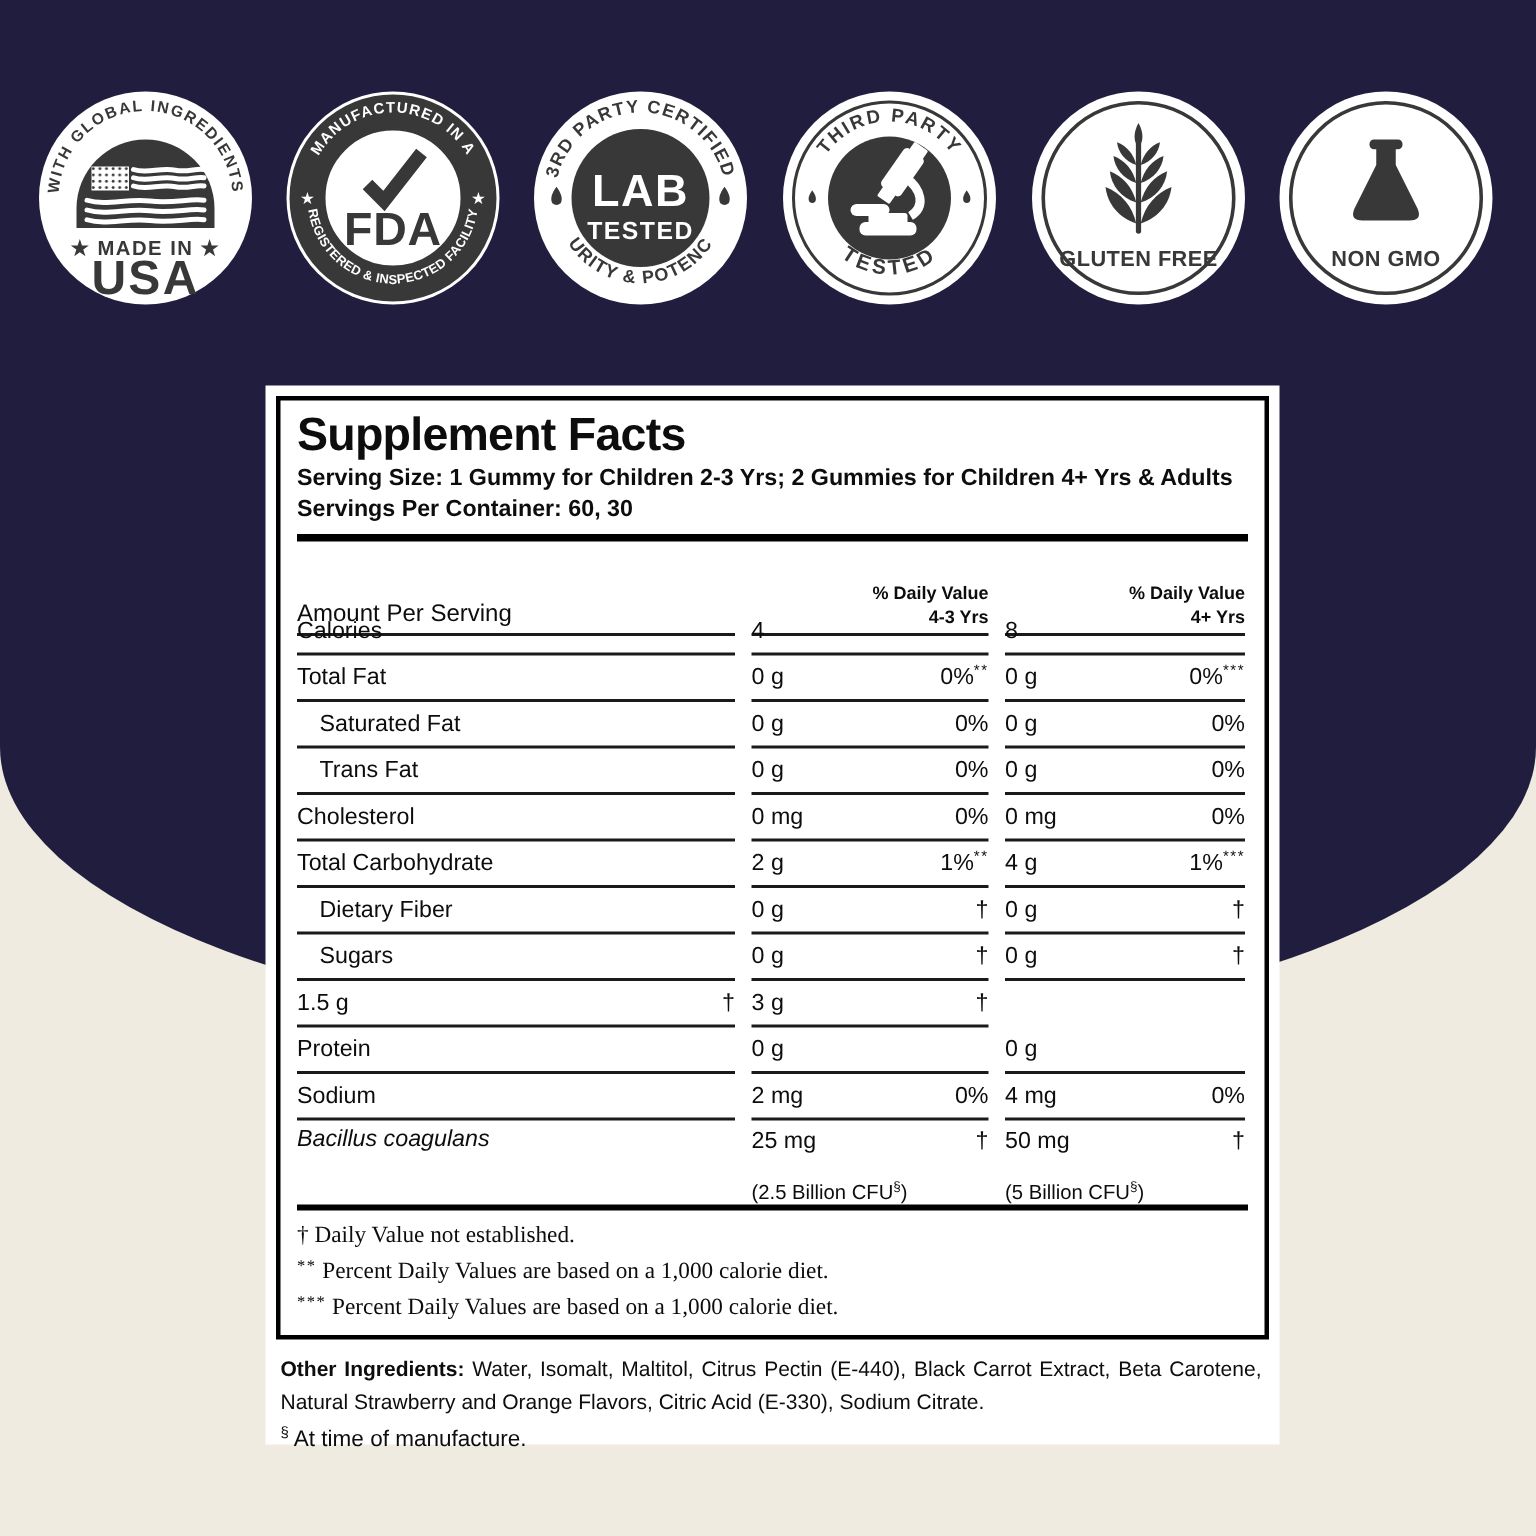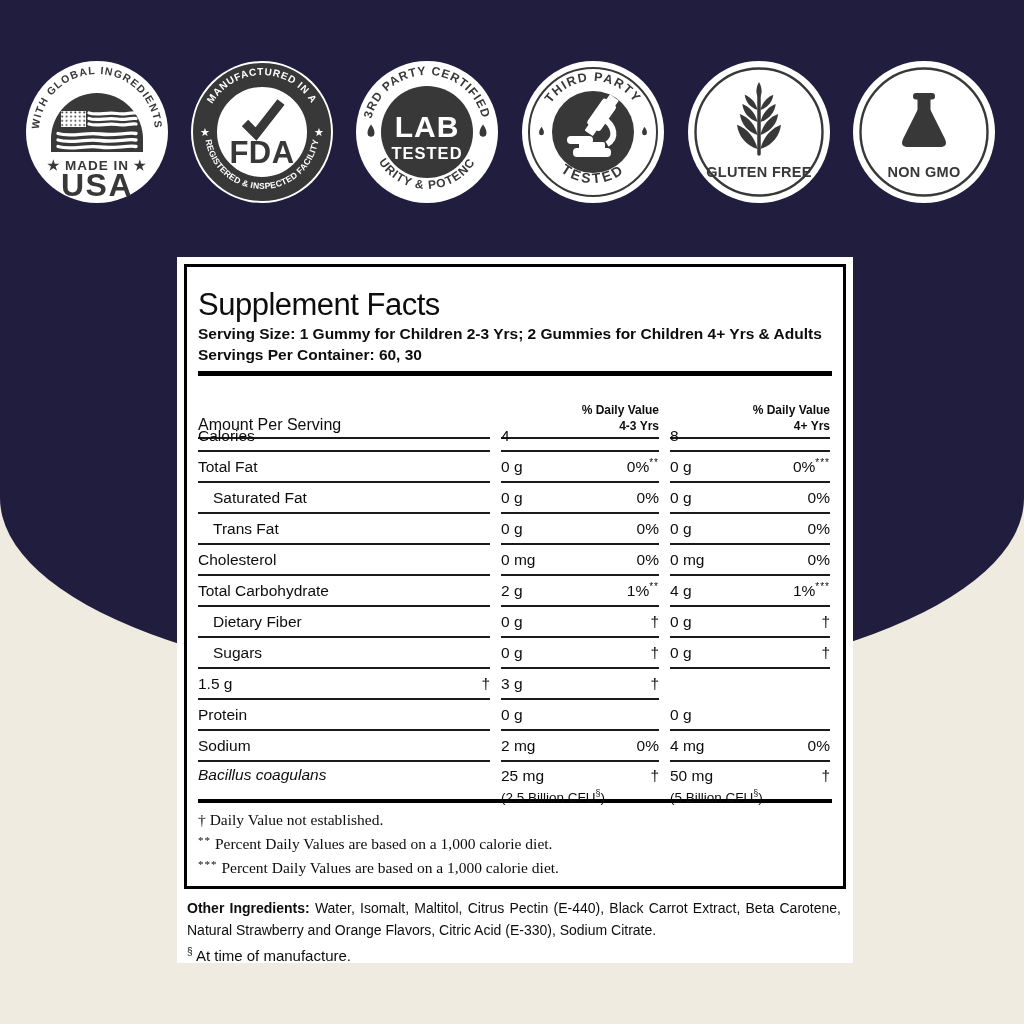--- a/index.html
+++ b/index.html
@@ -16,38 +16,38 @@
   .navy-bg{position:absolute;left:0;top:0;width:1024px;height:690px;background:var(--navy);
     border-radius:0 0 50% 50% / 0 0 192px 192px;}
   .badge{position:absolute;top:60px;width:144px;height:144px;}
   .b1{left:25px}.b2{left:190px}.b3{left:355px}.b4{left:521px}.b5{left:687px}.b6{left:852px}
   .arc{font-family:"Liberation Sans",sans-serif;font-weight:bold;fill:var(--badge_dark);}
   .arcw{font-family:"Liberation Sans",sans-serif;font-weight:bold;fill:#ffffff;}
   .btxt{font-family:"Liberation Sans",sans-serif;fill:var(--badge_dark);}
 
   .panel{position:absolute;left:177px;top:257px;width:676px;height:706px;background:var(--panel_white);color:var(--ink);}
   .facts-box{margin:7px;border:3px solid #000;padding:4px 11px 8px 11px;}
-  .ftitle{font-size:31px;font-weight:normal;letter-spacing:-.5px;line-height:36px;margin-top:16px;}
+  .ftitle{font-size:31px;font-weight:bold;letter-spacing:-.5px;line-height:36px;margin-top:1px;}
   .serving{font-size:15.5px;font-weight:bold;line-height:21px;white-space:nowrap;}
   .bar{height:5px;background:#000;margin-top:6px;}
   .bar2{height:4px;background:#000;}
   .grid{display:grid;grid-template-columns:292px 158px 160px;column-gap:11px;}
   .hdr-row{height:45px;}
   .hdr-row>div{border-bottom:2px solid #1a1a1a;display:flex;align-items:flex-end;padding-bottom:3px;}
   .hdr-name{font-size:16px;font-weight:normal;margin-top:40px;}
   .hdr-dv{justify-content:flex-end;text-align:right;font-size:12px;font-weight:bold;line-height:15.5px;}
   .hdr-dv .two{display:block;}
   .nrow{height:31px;}
   .nrow>.cell{border-bottom:2px solid #1a1a1a;display:flex;align-items:center;font-size:15.5px;}
   .nrow .val{justify-content:space-between;}
   .nrow .vline{display:flex;justify-content:space-between;width:100%;align-items:baseline;}
   .pct sup{font-size:10px;vertical-align:6px;letter-spacing:1px;}
   .indent .nm{padding-left:15px;}
   .italic .nm{font-style:italic;}
-  .tall{height:37px;}
+  .tall{height:56px;}
   .tall>.cell{align-items:flex-start;padding-top:4px;}
   .tall .val{flex-direction:column;justify-content:space-between;align-items:stretch;}
   .tall .cell,.tall .val{border-bottom:none;}
   .subline{font-size:13.5px;line-height:17px;}
   .subline sup{font-size:9px;}
   .footnotes{padding-top:6px;font-family:Liberation Serif, serif;}
   .fn{font-size:15.5px;line-height:21px;}
   .fnm.raise{font-size:11px;vertical-align:5px;letter-spacing:1px;}
   .other-ing{margin:9px 12px 0 10px;font-size:14px;line-height:21.5px;text-align:justify;}
   .other-ing .b{font-weight:bold;}

